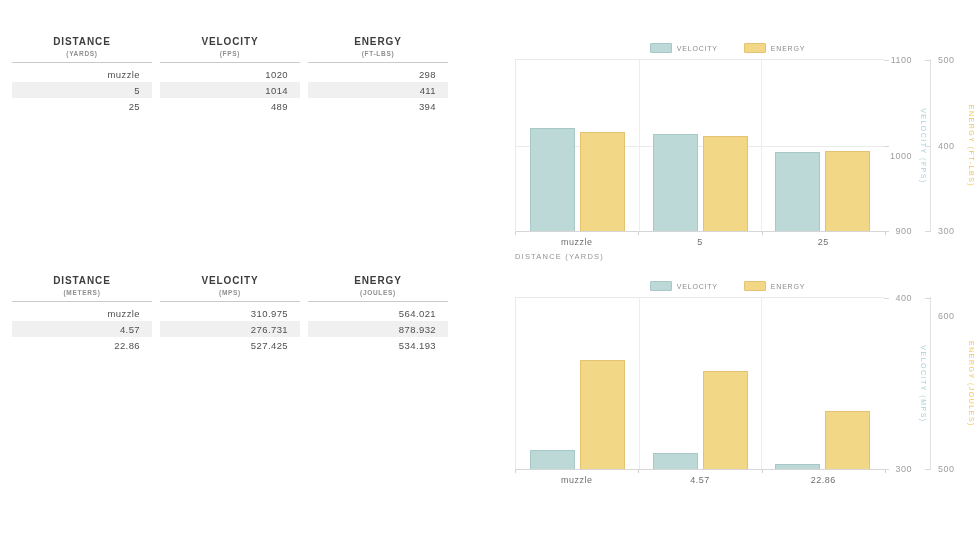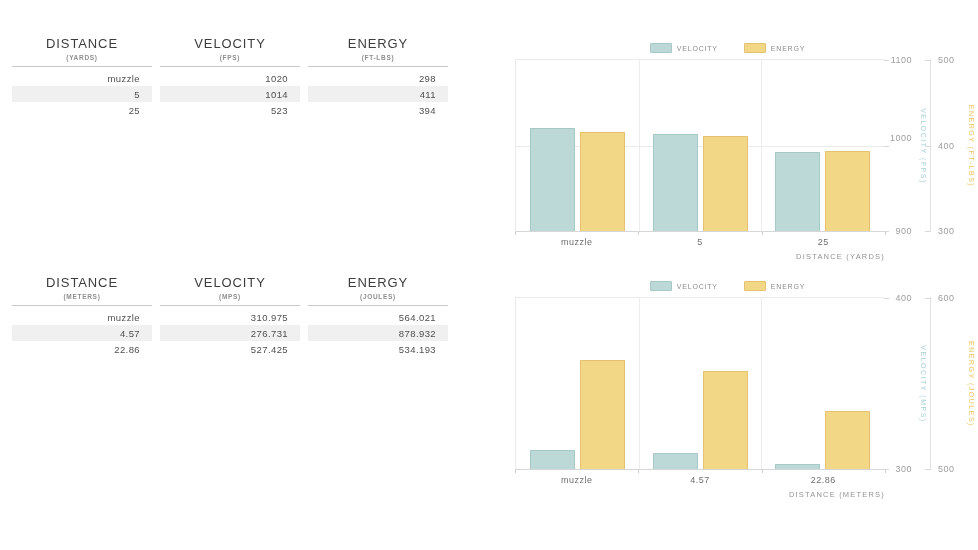--- a/index.html
+++ b/index.html
@@ -4,21 +4,21 @@
 <style>
   html,body { margin:0; padding:0; background:#ffffff; }
   body { font-family:"Liberation Sans", sans-serif; }
   .page { position:relative; width:978px; height:550px; background:#ffffff; overflow:hidden; }
 
   
   .data-table { position:absolute; border-collapse:separate; border-spacing:8px 0; table-layout:fixed; width:452px; }
   .data-table.t0 { left:4px; top:36px; }
   .data-table.t1 { left:4px; top:275px; }
   .data-table th { width:140px; vertical-align:bottom; padding:0 0 5px 0; border-bottom:1px solid #c9c9c9; text-align:center; }
-  .th-label { font-size:13px; font-weight:normal; color:#3d3d3d; letter-spacing:0.9px; }
+  .th-label { font-size:10px; font-weight:bold; color:#3d3d3d; letter-spacing:0.9px; }
   .th-unit  { font-size:6.5px; color:#8f8f8f; letter-spacing:0.7px; margin-top:3px; }
   .data-table td { height:16px; font-size:9.5px; color:#4f4f4f; text-align:right; padding:0 12px 0 0; letter-spacing:0.4px; }
   .data-table tr.striped td { background:#f0f0f0; }
   .data-table tr.first td { padding-top:3px; }
 
   
   .chart { position:absolute; left:515px; width:463px; }
   .chart.c0 { top:42px; }
   .chart.c1 { top:280px; }
 
@@ -44,21 +44,21 @@
   .tick-dash { position:absolute; height:1px; background:#d9d9d9; }
   .vaxis .tick-dash { left:0; width:5px; }
   .eaxis .tick-dash { left:-6px; width:6px; }
   .title-col { width:13px; position:relative; }
   .axis-title-v { position:absolute; top:50%; left:50%; transform:translate(-50%,-50%);
                   writing-mode:vertical-rl; font-size:7px; letter-spacing:1.5px; white-space:nowrap; }
 
   .xlabels { position:relative; display:flex; width:370px; height:16px; }
   .xlabel { flex:1; text-align:center; font-size:9px; color:#6f6f6f; letter-spacing:0.5px; padding-top:5px; }
   .xtick { position:absolute; top:0; width:1px; height:3px; background:#cfcfcf; }
-  .xtitle { width:370px; text-align:right; font-size:7.5px; color:#949494; letter-spacing:1.2px; margin-top:4px; }
+  .xtitle { width:370px; text-align:left; font-size:7.5px; color:#949494; letter-spacing:1.2px; margin-top:4px; }
 </style>
 </head>
 <body>
 
 <div class="page">
   <div id="tables-region">
       <table class="data-table t0">
         <thead>
           <tr>
             <th>
@@ -81,21 +81,21 @@
             <td>1020</td>
             <td>298</td>
           </tr>
           <tr class="striped">
             <td>5</td>
             <td>1014</td>
             <td>411</td>
           </tr>
           <tr>
             <td>25</td>
-            <td>523</td>
+            <td>489</td>
             <td>394</td>
           </tr>
         </tbody>
       </table>
       <table class="data-table t1">
         <thead>
           <tr>
             <th>
               <div class="th-label">DISTANCE</div>
               <div class="th-unit">(METERS)</div>
@@ -158,21 +158,21 @@
               <div class="slot">
                 <div class="bar" title="VELOCITY: 993" style="background: rgb(188, 217, 216); border-color: rgb(166, 201, 200); height: 79.515px;"></div>
                 <div class="bar" title="ENERGY: 394" style="background: rgb(242, 215, 135); border-color: rgb(228, 194, 114); height: 80.37px;"></div>
               </div>
             </div>
           </div>
           <div class="vaxis">
             <div class="tick-dash" style="top: 1px;"></div>
             <div class="tick-label" style="top: 1px;">1100</div>
             <div class="tick-dash" style="top: 86.5px;"></div>
-            <div class="tick-label" style="top: 79px;">1000</div>
+            <div class="tick-label" style="top: 97px;">1000</div>
             <div class="tick-dash" style="top: 172px;"></div>
             <div class="tick-label" style="top: 172px;">900</div>
           </div>
           <div class="title-col">
             <div class="axis-title-v" style="color: rgb(167, 209, 216);">VELOCITY (FPS)</div>
           </div>
           <div class="eaxis">
             <div class="tick-dash" style="top: 1px;"></div>
             <div class="tick-label" style="top: 1px;">500</div>
             <div class="tick-dash" style="top: 86.5px;"></div>
@@ -229,33 +229,32 @@
             <div class="tick-dash" style="top: 1px;"></div>
             <div class="tick-label" style="top: 1px;">400</div>
             <div class="tick-dash" style="top: 172px;"></div>
             <div class="tick-label" style="top: 172px;">300</div>
           </div>
           <div class="title-col">
             <div class="axis-title-v" style="color: rgb(167, 209, 216);">VELOCITY (MPS)</div>
           </div>
           <div class="eaxis">
             <div class="tick-dash" style="top: 1px;"></div>
-            <div class="tick-label" style="top: 1px;">600</div>
+            <div class="tick-label" style="top: 19px;">600</div>
             <div class="tick-dash" style="top: 172px;"></div>
             <div class="tick-label" style="top: 172px;">500</div>
           </div>
           <div class="title-col">
             <div class="axis-title-v" style="color: rgb(239, 196, 95);">ENERGY (JOULES)</div>
           </div>
         </div>
         <div class="xlabels">
           <div class="xtick" style="left: 0%;"></div>
           <div class="xtick" style="left: 33.3333%;"></div>
           <div class="xtick" style="left: 66.6667%;"></div>
           <div class="xtick" style="left: 100%;"></div>
           <div class="xlabel">muzzle</div>
           <div class="xlabel">4.57</div>
           <div class="xlabel">22.86</div>
         </div>
-        <div class="xtitle">DISTANCE (METERS)</div>
       </div>
     </div>
 </div>
 
 </body></html>

